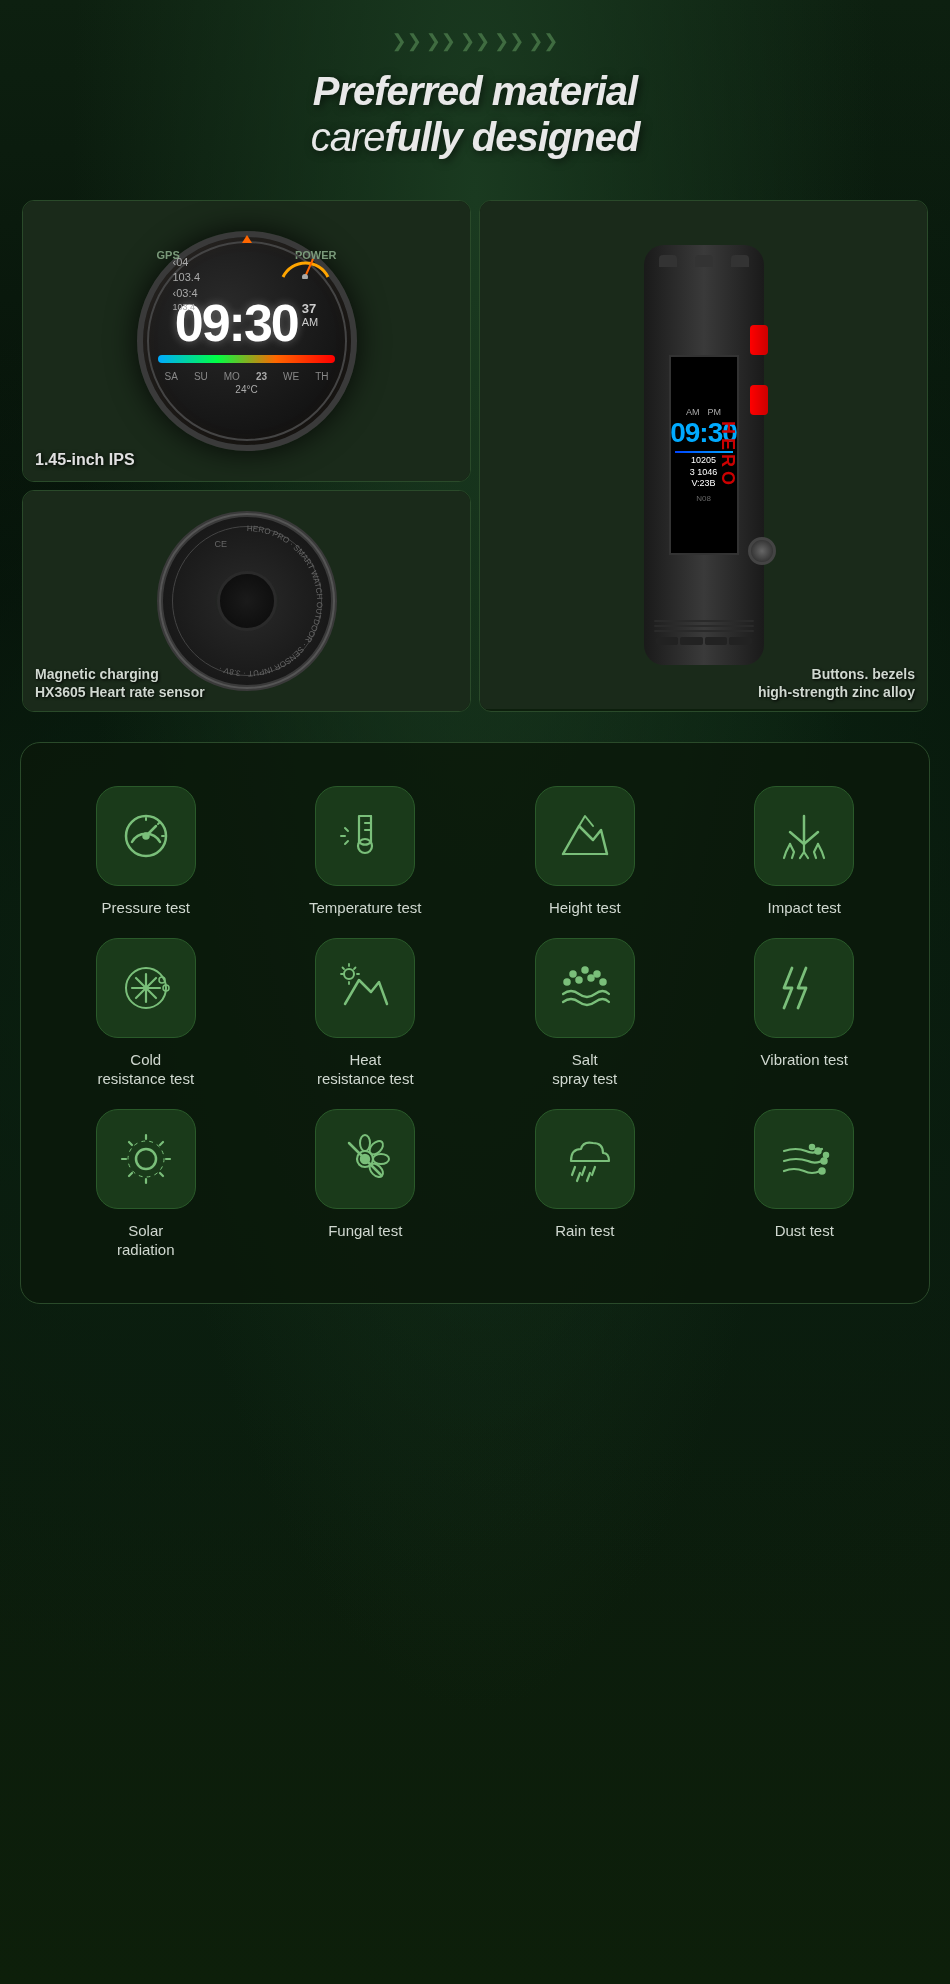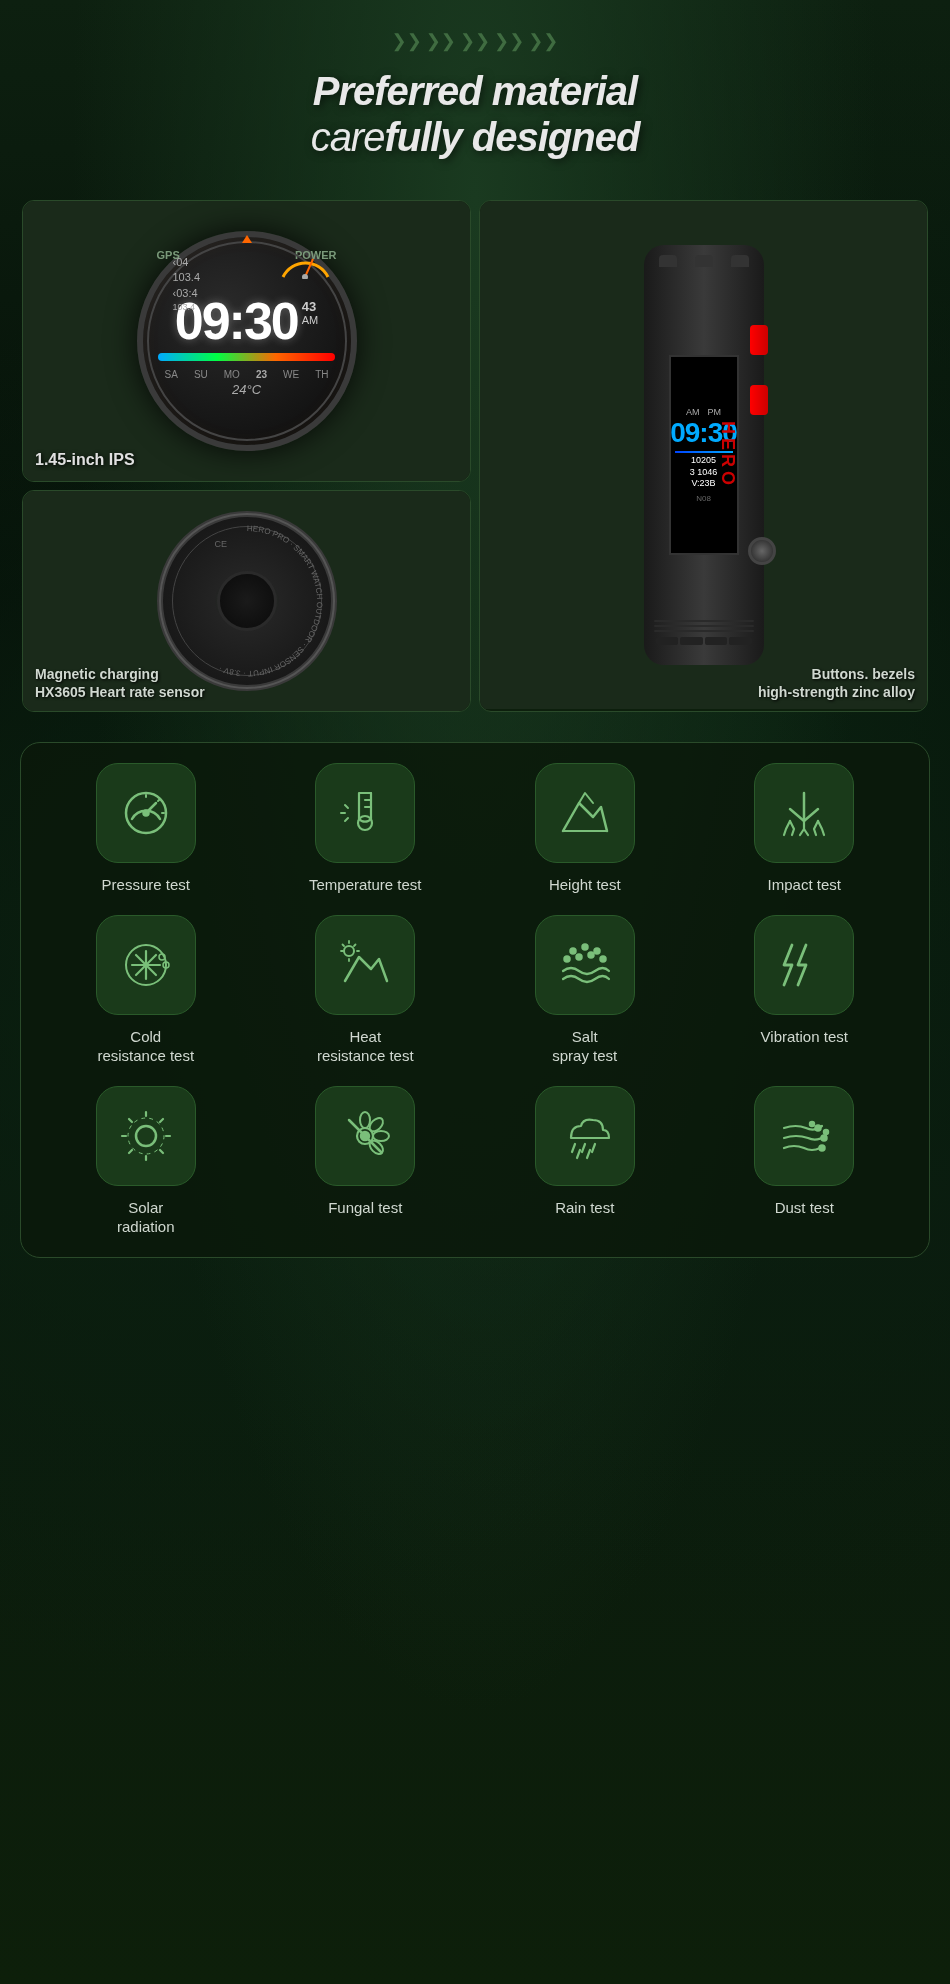--- a/index.html
+++ b/index.html
@@ -217,21 +217,21 @@
 
     .watch-button.top { top: 80px; }
     .watch-button.mid { top: 140px; }
 
     
     .tests-section {
       margin: 10px 20px 30px;
       background: rgba(10, 25, 10, 0.85);
       border: 1.5px solid #2a4a2a;
       border-radius: 20px;
-      padding: 20px 20px;
+      padding: 43px 20px;
       position: relative;
       z-index: 1;
     }
 
     .tests-grid {
       display: grid;
       grid-template-columns: repeat(4, 1fr);
       gap: 20px 10px;
     }
 
@@ -371,36 +371,36 @@
 
             <svg style="position:absolute;top:12px;right:18px;width:55px;height:30px;" viewBox="0 0 55 30">
               <path d="M5 28 A25 25 0 0 1 50 28" stroke="#ffa500" stroke-width="3" fill="none"></path>
               <line x1="27" y1="28" x2="35" y2="10" stroke="#ff6600" stroke-width="2"></line>
               <circle cx="27" cy="28" r="3" fill="#aaa"></circle>
             </svg>
 
             <div style="display:flex;align-items:flex-start;gap:4px;margin-top:10px;">
               <div class="watch-time">09:30</div>
               <div style="display:flex;flex-direction:column;justify-content:flex-start;margin-top:4px;">
-                <span style="color:#ccc;font-size:13px;font-weight:700;">43</span>
+                <span style="color:#ccc;font-size:13px;font-weight:700;">37</span>
                 <span style="color:#ccc;font-size:11px;">AM</span>
               </div>
             </div>
 
             <div class="color-bar"></div>
 
             <div style="display:flex;gap:16px;font-size:10px;color:#888;margin-top:2px;">
               <span>SA</span>
                 <span>SU</span>
                 <span>MO</span>
                 <span style="color:#aaa;font-weight:700;">23</span>
                 <span>WE</span>
                 <span>TH</span>
             </div>
-            <div style="color:#aaa;font-size:13px;margin-top:2px;font-style:italic;">24°C</div>
+            <div style="color:#aaa;font-size:10px;margin-top:2px;">24°C</div>
 
             <div style="position:absolute;top:-2px;left:50%;transform:translateX(-50%);width:0;height:0;border-left:5px solid transparent;border-right:5px solid transparent;border-bottom:8px solid #ff6600;"></div>
           </div>
         </div>
       </div>
       <div class="watch-label-text">1.45-inch IPS</div>
     </div>
 
     <div class="watch-card right-full">
       <div class="watch-image-placeholder">

